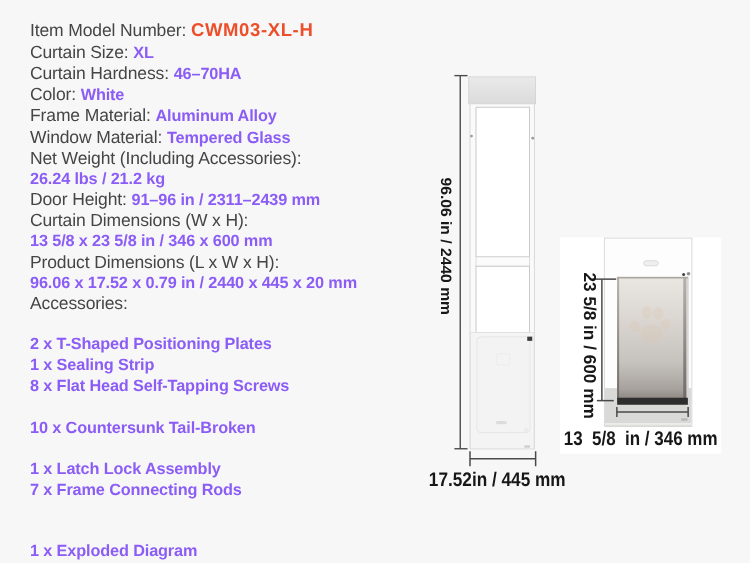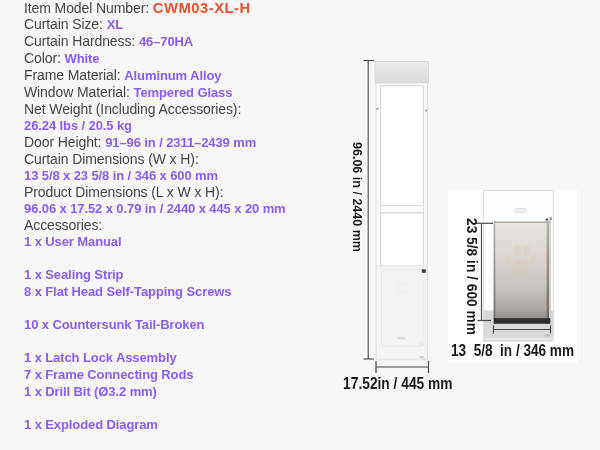--- a/index.html
+++ b/index.html
@@ -1,49 +1,49 @@
 <!DOCTYPE html>
 <html><head>
 <meta charset="utf-8">
 <style>
   html,body{margin:0;padding:0}
   body{width:600px;height:450px;background:#f7f7f7;font-family:"Liberation Sans",sans-serif;position:relative;overflow:hidden;-webkit-font-smoothing:antialiased}
-  .specs{position:absolute;left:24px;top:0;font-size:14px;line-height:16px;color:#454545;letter-spacing:-0.1px;white-space:nowrap}
+  .specs{position:absolute;left:24px;top:16px;font-size:14px;line-height:16px;color:#454545;letter-spacing:-0.1px;white-space:nowrap}
   .v{color:#8b5cf6;font-weight:bold;font-size:13px}
   .v2{color:#ec4f2a;font-weight:bold;font-size:14.8px;letter-spacing:0.5px}
   svg text{font-family:"Liberation Sans",sans-serif}
 </style>
 </head>
 <body>
 
 <div class="specs">
 Item Model Number: <span class="v2">CWM03-XL-H</span><br>
 Curtain Size: <span class="v">XL</span><br>
 Curtain Hardness: <span class="v">46–70HA</span><br>
 Color: <span class="v">White</span><br>
 Frame Material: <span class="v">Aluminum Alloy</span><br>
 Window Material: <span class="v">Tempered Glass</span><br>
 Net Weight (Including Accessories):<br>
-<span class="v">26.24 lbs / 20.5 kg</span><br>
+<span class="v">26.24 lbs / 21.2 kg</span><br>
 Door Height: <span class="v">91–96 in / 2311–2439 mm</span><br>
 Curtain Dimensions (W x H):<br>
 <span class="v">13 5/8 x 23 5/8 in / 346 x 600 mm</span><br>
 Product Dimensions (L x W x H):<br>
 <span class="v">96.06 x 17.52 x 0.79 in / 2440 x 445 x 20 mm</span><br>
 Accessories:<br>
-<span class="v">1 x User Manual</span><br>
 <br>
+<span class="v">2 x T-Shaped Positioning Plates</span><br>
 <span class="v">1 x Sealing Strip</span><br>
 <span class="v">8 x Flat Head Self-Tapping Screws</span><br>
 <br>
 <span class="v">10 x Countersunk Tail-Broken</span><br>
 <br>
 <span class="v">1 x Latch Lock Assembly</span><br>
 <span class="v">7 x Frame Connecting Rods</span><br>
-<span class="v">1 x Drill Bit (Ø3.2 mm)</span><br>
+<br>
 <br>
 <span class="v">1 x Exploded Diagram</span>
 </div>
 <svg width="600" height="450" viewBox="0 0 600 450" style="position:absolute;left:0;top:0">
 <defs>
 <linearGradient id="capg" x1="0" y1="0" x2="0" y2="1">
   <stop offset="0" stop-color="#eaeaea"></stop>
         <stop offset="1" stop-color="#dbdbdb"></stop>
 </linearGradient>
 <linearGradient id="railv" x1="0" y1="0" x2="0" y2="1">

